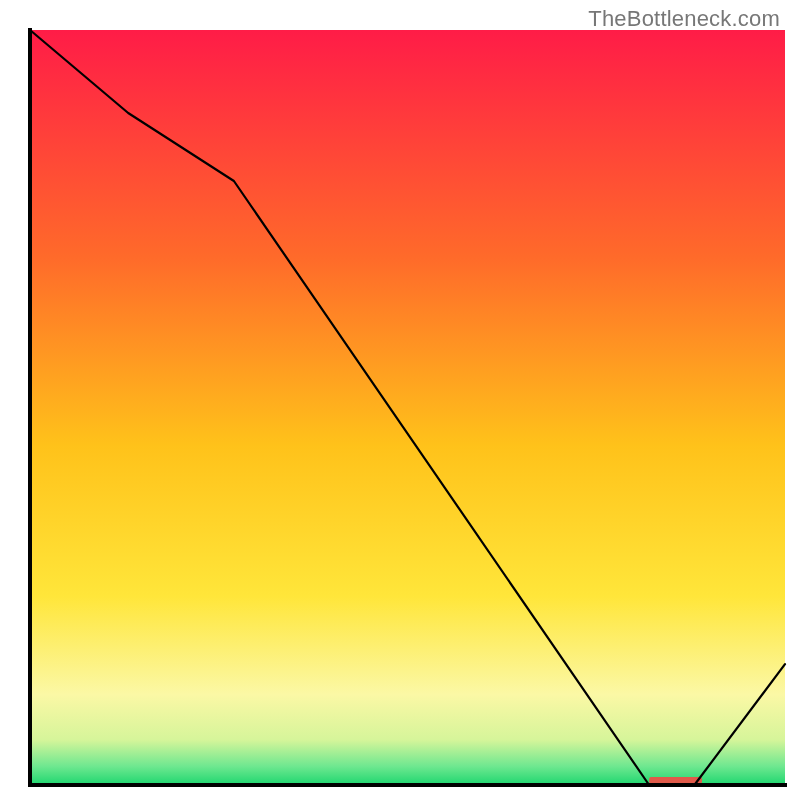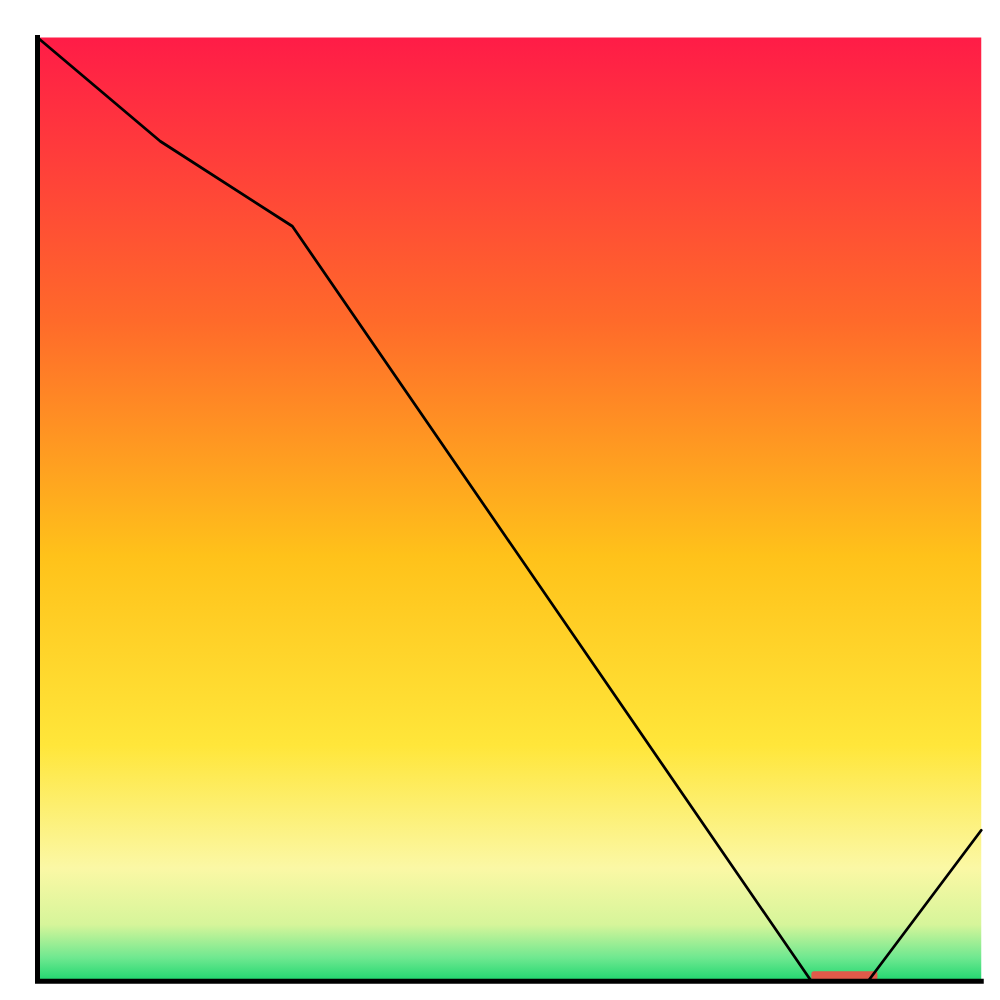--- a/index.html
+++ b/index.html
@@ -26,20 +26,21 @@
     font-size: 22px;
     font-weight: 400;
     letter-spacing: 0.2px;
     user-select: none;
   }
 </style>
 </head>
 <body>
 
 <div class="canvas-wrap">
+  <div class="watermark">TheBottleneck.com</div>
 
   <svg id="chart-svg" width="800" height="800" viewBox="0 0 800 800">
     <defs>
       <linearGradient id="bg-grad" x1="0" y1="0" x2="0" y2="1">
           <stop offset="0%" stop-color="#ff1c47"></stop>
           <stop offset="30%" stop-color="#ff6a2a"></stop>
           <stop offset="55.00000000000001%" stop-color="#ffc21a"></stop>
           <stop offset="75%" stop-color="#ffe63a"></stop>
           <stop offset="88%" stop-color="#fbf8a5"></stop>
           <stop offset="94%" stop-color="#d6f59a"></stop>

